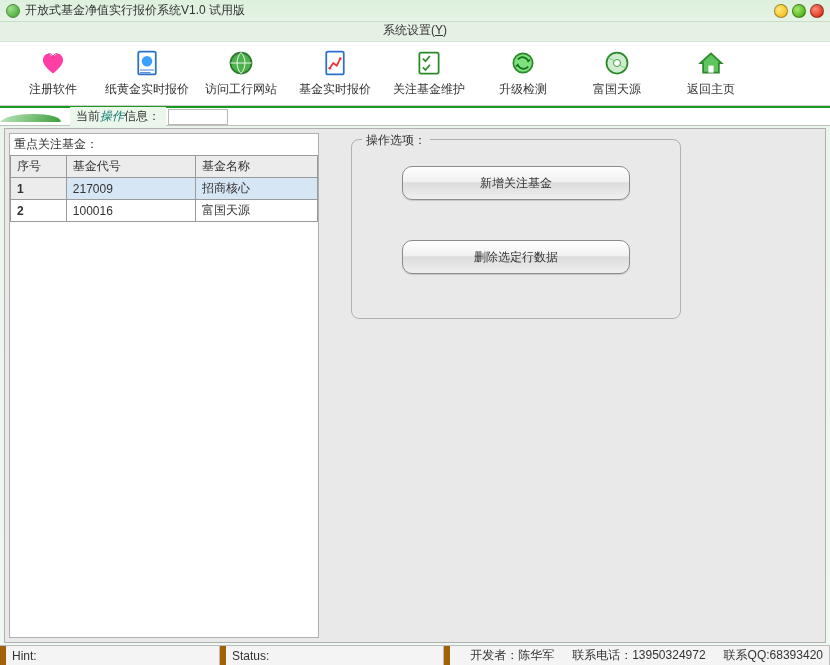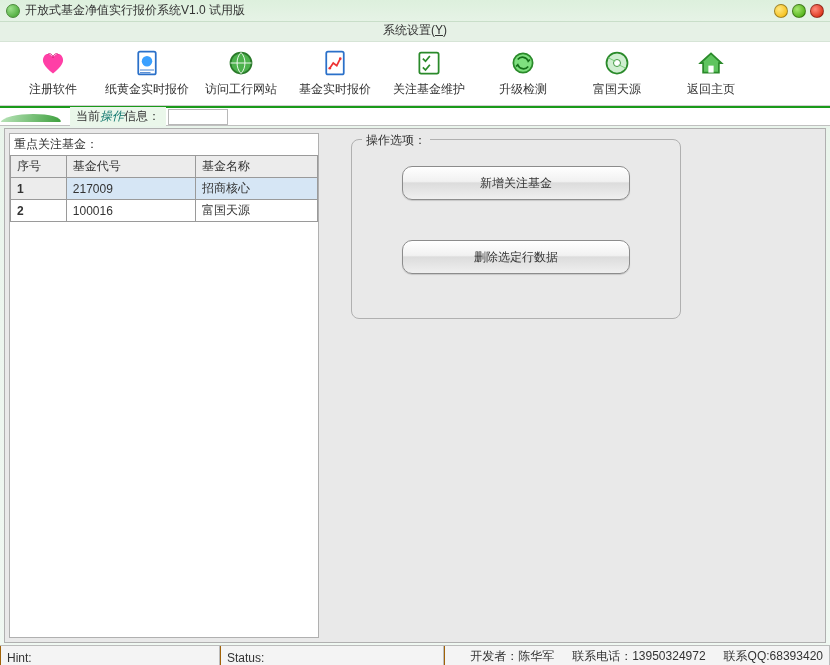--- a/index.html
+++ b/index.html
@@ -190,24 +190,24 @@
       height: 20px;
       border-top: 1px solid #bcbcbc;
       background: #f4f4f4;
       display: flex;
       align-items: center;
       font-size: 12px;
       color: #333;
     }
     .status-cell {
       border-right: 1px solid #bcbcbc;
-      border-left: 1px solid #a16207;
+      border-left: 6px solid #a16207;
       height: 100%;
       display: flex;
-      align-items: flex-end;
+      align-items: center;
       padding: 0 6px;
     }
     .sc1{width:220px;}
     .sc2{width:224px;}
     .sc3{flex:1; justify-content:flex-end; gap:18px;}
   </style>
 </head>
 <body>
 
 <div class="window">

